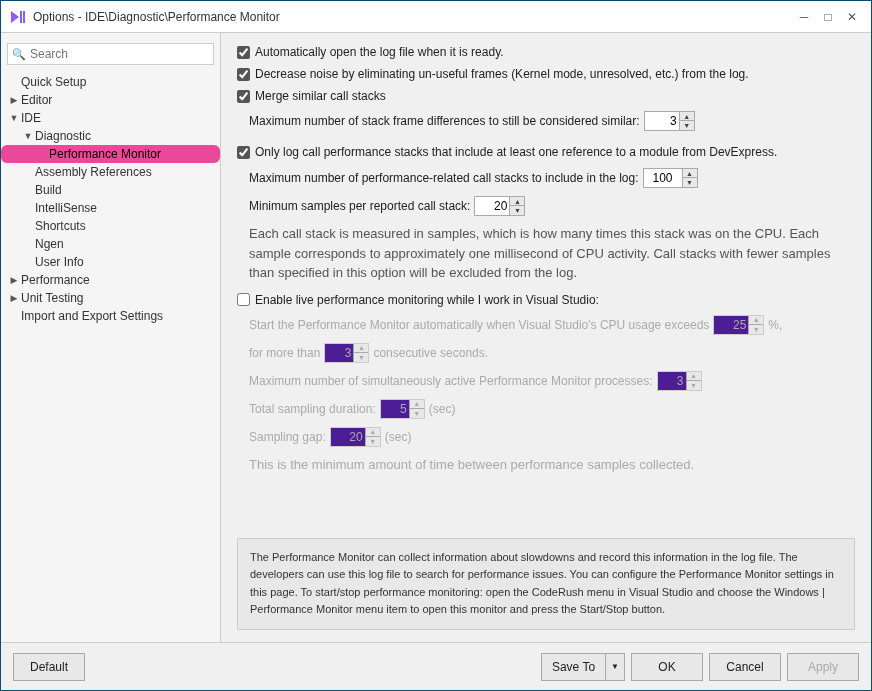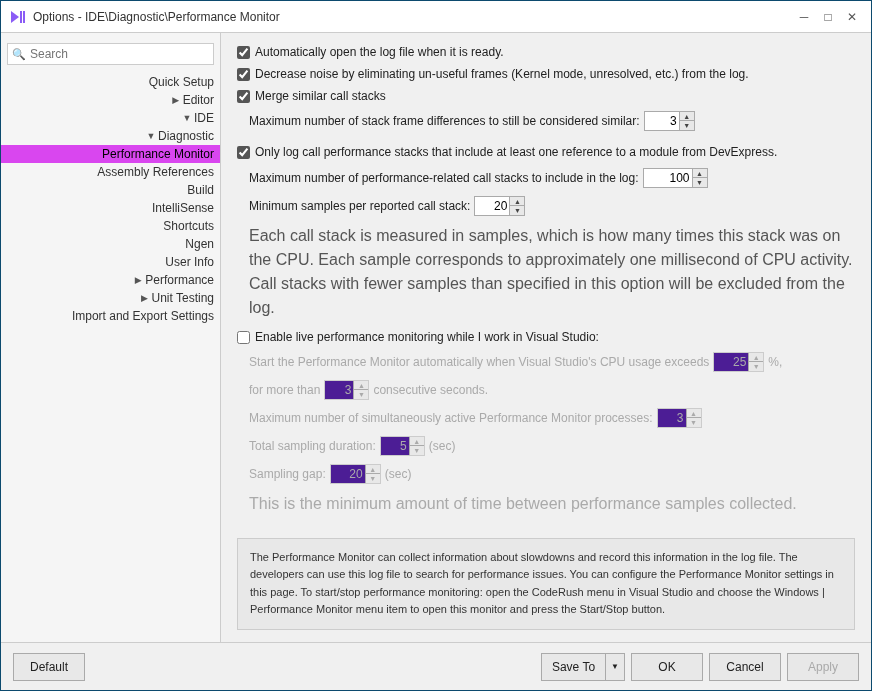--- a/index.html
+++ b/index.html
@@ -102,26 +102,26 @@
     }
 
     .tree-item {
       padding: 2px 6px;
       cursor: pointer;
       display: flex;
       align-items: center;
       color: #333;
       font-size: 12px;
       white-space: nowrap;
-      justify-content: flex-end;
     }
 
     .tree-item.selected {
-      background: #d946ef;
+      background: #ec4899;
       color: #000;
+      border-radius: 6px;
     }
 
     .tree-arrow {
       width: 14px;
       display: inline-flex;
       align-items: center;
       justify-content: center;
       font-size: 9px;
       color: #555;
       flex-shrink: 0;
@@ -219,21 +219,21 @@
     .spinner-control.disabled input { color: #aaa; }
     .spinner-control.disabled .spinner-btn { background: #e8e8e8; color: #aaa; cursor: default; }
 
     .spinner-arrows {
       display: flex;
       flex-direction: column;
       border-left: 1px solid #aaa;
     }
 
     .description-text {
-      font-size: 16px;
+      font-size: 13px;
       color: #555;
       padding-left: 12px;
       margin-bottom: 10px;
       line-height: 1.5;
     }
 
     .info-box {
       background: #e8e8e8;
       border: 1px solid #ccc;
       padding: 10px 12px;
@@ -435,21 +435,21 @@
       <div class="option-row" style="margin-top: 6px;">
         <label class="checkbox-label">
           <input type="checkbox" checked="" style="">
           <span>Only log call performance stacks that include at least one reference to a module from DevExpress.</span>
         </label>
       </div>
 
       <div class="inline-row" style="margin-top: 1px;">
         <span>Maximum number of performance-related call stacks to include in the log:</span>
         <div class="spinner-control">
-          <input type="text" value="100" style="width: 48px;">
+          <input type="text" value="100" style="width: 38px; text-align: center;">
           <div class="spinner-arrows">
             <button class="spinner-btn">▲</button>
             <button class="spinner-btn">▼</button>
           </div>
         </div>
       </div>
 
       <div class="inline-row">
         <span>Minimum samples per reported call stack:</span>
         <div class="spinner-control">

